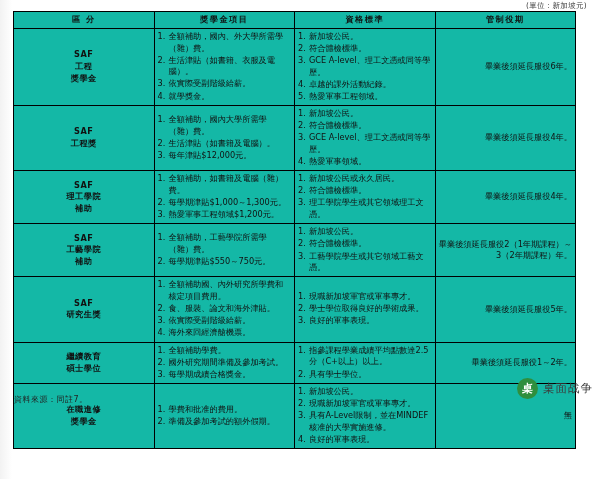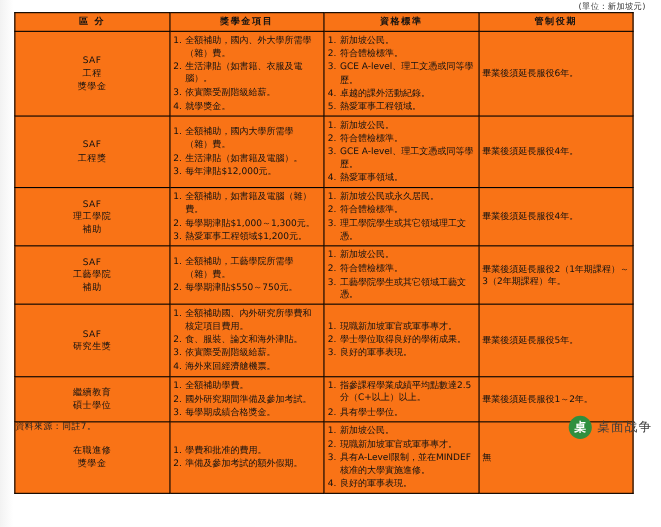--- a/index.html
+++ b/index.html
@@ -31,54 +31,54 @@
     letter-spacing: 0.3px;
     white-space: nowrap;
   }
   table.matrix {
     position: absolute;
     left: 13px;
     top: 11px;
     width: 563px;
     border-collapse: collapse;
     table-layout: fixed;
-    background: #f97316;
+    background: #14b8a6;
   }
   table.matrix td, table.matrix th {
     border: 1px solid #000;
     vertical-align: middle;
     padding: 2px 3px;
     font-size: 8.2px;
     line-height: 1.42;
     color: #111;
   }
   th.head {
     text-align: center;
     font-weight: bold;
     font-size: 9px;
     padding: 4px 2px;
     letter-spacing: 1.5px;
   }
   td.col-type {
     text-align: center;
-    font-weight: normal;
+    font-weight: bold;
     font-size: 9.5px;
     line-height: 1.55;
     letter-spacing: 0.5px;
     width: 62px;
   }
   td.col-items, td.col-criteria {
     text-align: left;
     vertical-align: top;
     padding-top: 4px;
   }
   td.col-items { width: 190px; }
   td.col-criteria { width: 210px; }
   td.col-period {
-    text-align: left;
+    text-align: right;
     font-size: 8.4px;
     line-height: 1.5;
     width: 96px;
     border-radius: 18px;
   }
   ol.numlist {
     margin: 0;
     padding: 0;
     list-style: none;
   }
@@ -89,21 +89,21 @@
     text-indent: 0;
   }
   ol.numlist li .num {
     position: absolute;
     left: 0;
     top: 0;
   }
   .src-note {
     position: absolute;
     left: 14px;
-    bottom: 12px;
+    bottom: 0;
     font-size: 8px;
     color: #222;
     letter-spacing: 0.5px;
   }
   .wm {
     position: absolute;
     right: 8px;
     bottom: 6px;
     display: flex;
     align-items: center;

